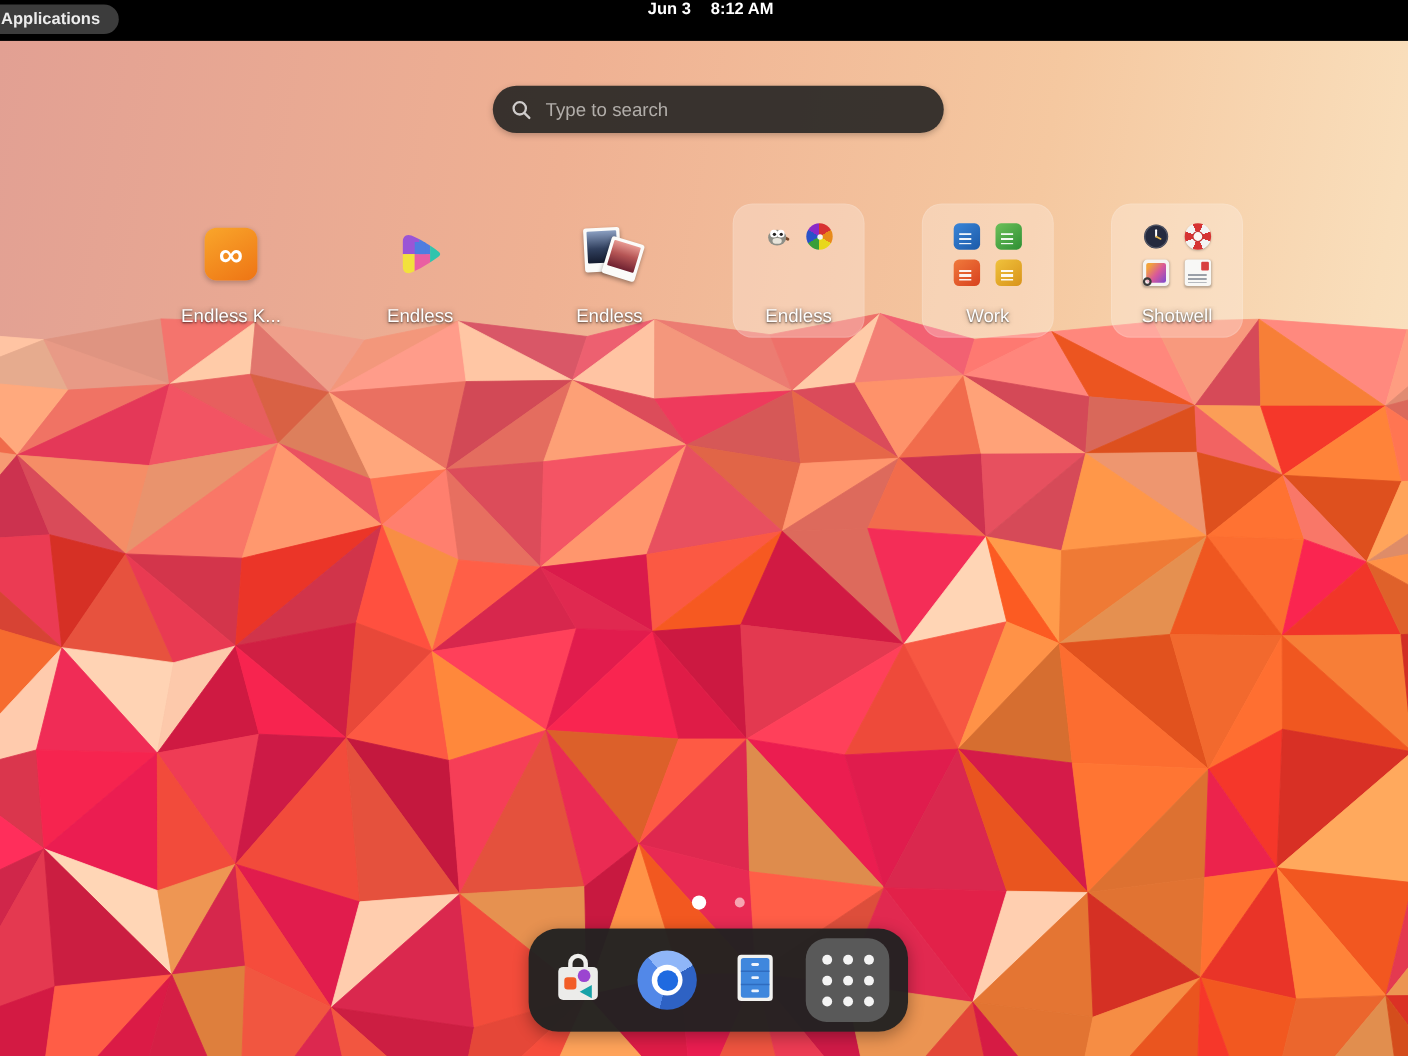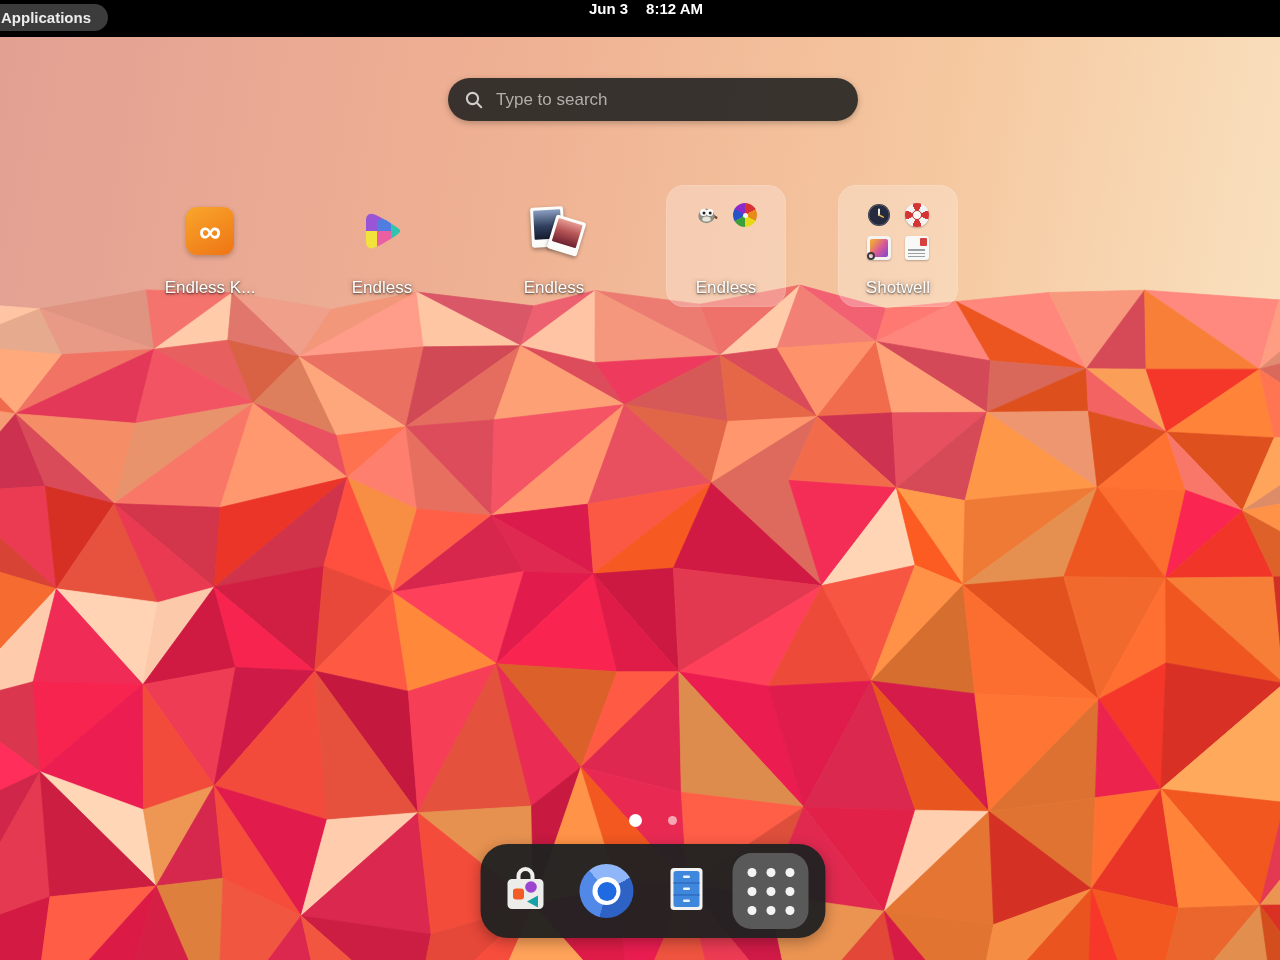--- a/index.html
+++ b/index.html
@@ -455,20 +455,29 @@
               <circle cx="9" cy="10" r="1.5" fill="#222"></circle>
               <circle cx="15.2" cy="10" r="1.5" fill="#222"></circle>
               <ellipse cx="11.5" cy="16" rx="4.2" ry="2.6" fill="#e8e4da"></ellipse>
             </svg>
           </div>
           <div class="mini wheel"></div>
         </div>
         <div class="lbl">Endless</div>
       </div>
 
+      <div class="cell folder">
+        <div class="mini-grid">
+          <div class="mini lo writer"></div>
+          <div class="mini lo calc"></div>
+          <div class="mini lo impress"></div>
+          <div class="mini lo draw"></div>
+        </div>
+        <div class="lbl">Work</div>
+      </div>
 
       <div class="cell folder">
         <div class="mini-grid">
           <div class="mini">
             <svg width="24" height="24" viewBox="0 0 24 24">
               <circle cx="12" cy="12" r="11" fill="#252a3e"></circle>
               <circle cx="12" cy="12" r="10.2" fill="none" stroke="rgba(255,255,255,.22)" stroke-width="1"></circle>
               <line x1="12" y1="12" x2="12" y2="6.4" stroke="#fff" stroke-width="1.8" stroke-linecap="round"></line>
               <line x1="12" y1="12" x2="16.2" y2="14.2" stroke="#e8b84a" stroke-width="1.5" stroke-linecap="round"></line>
             </svg>

